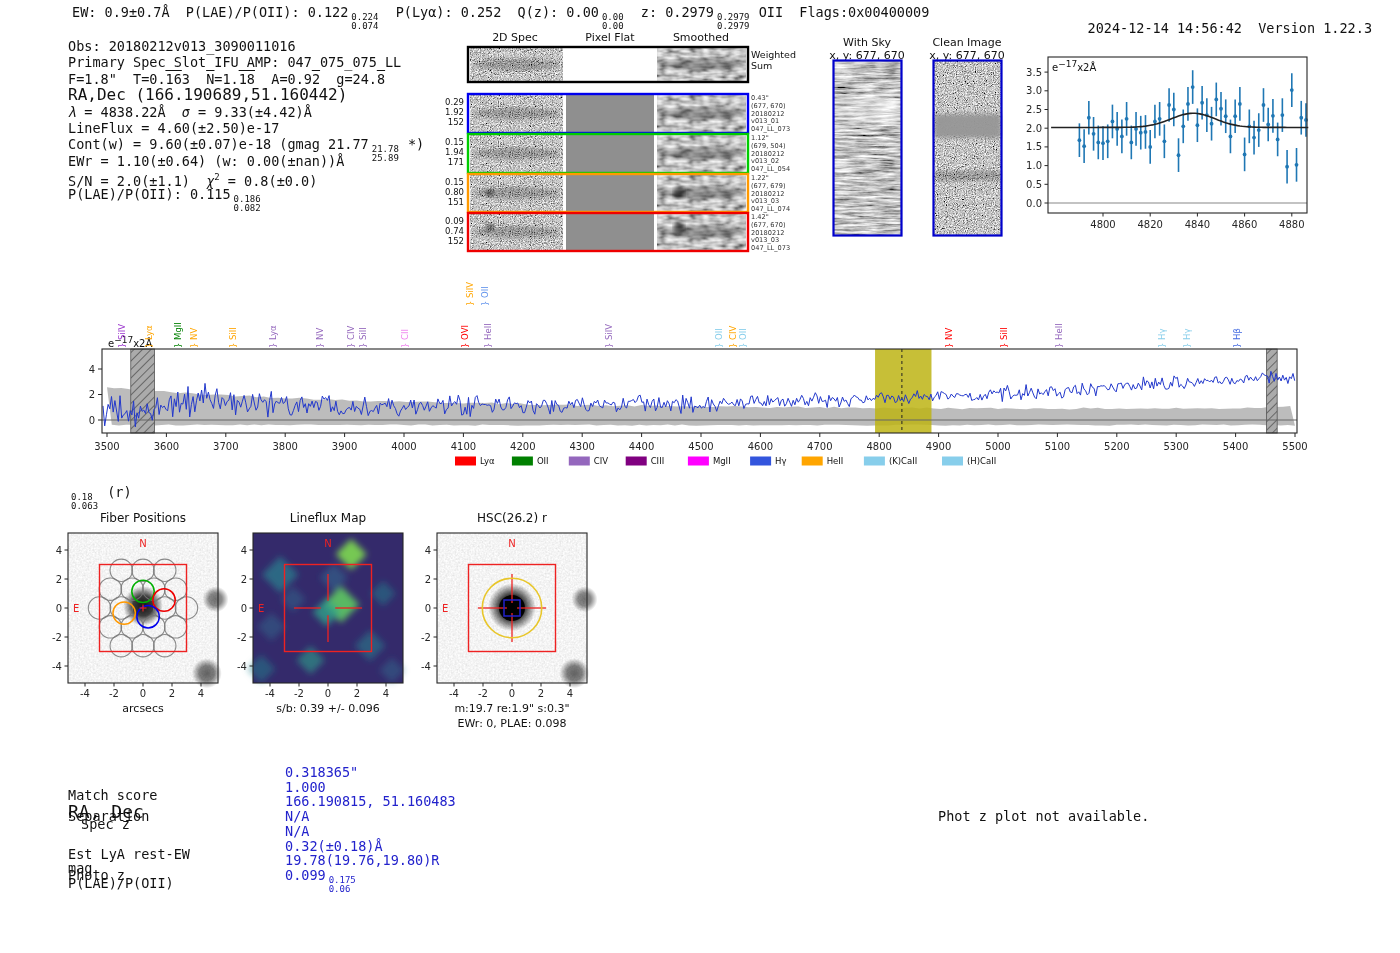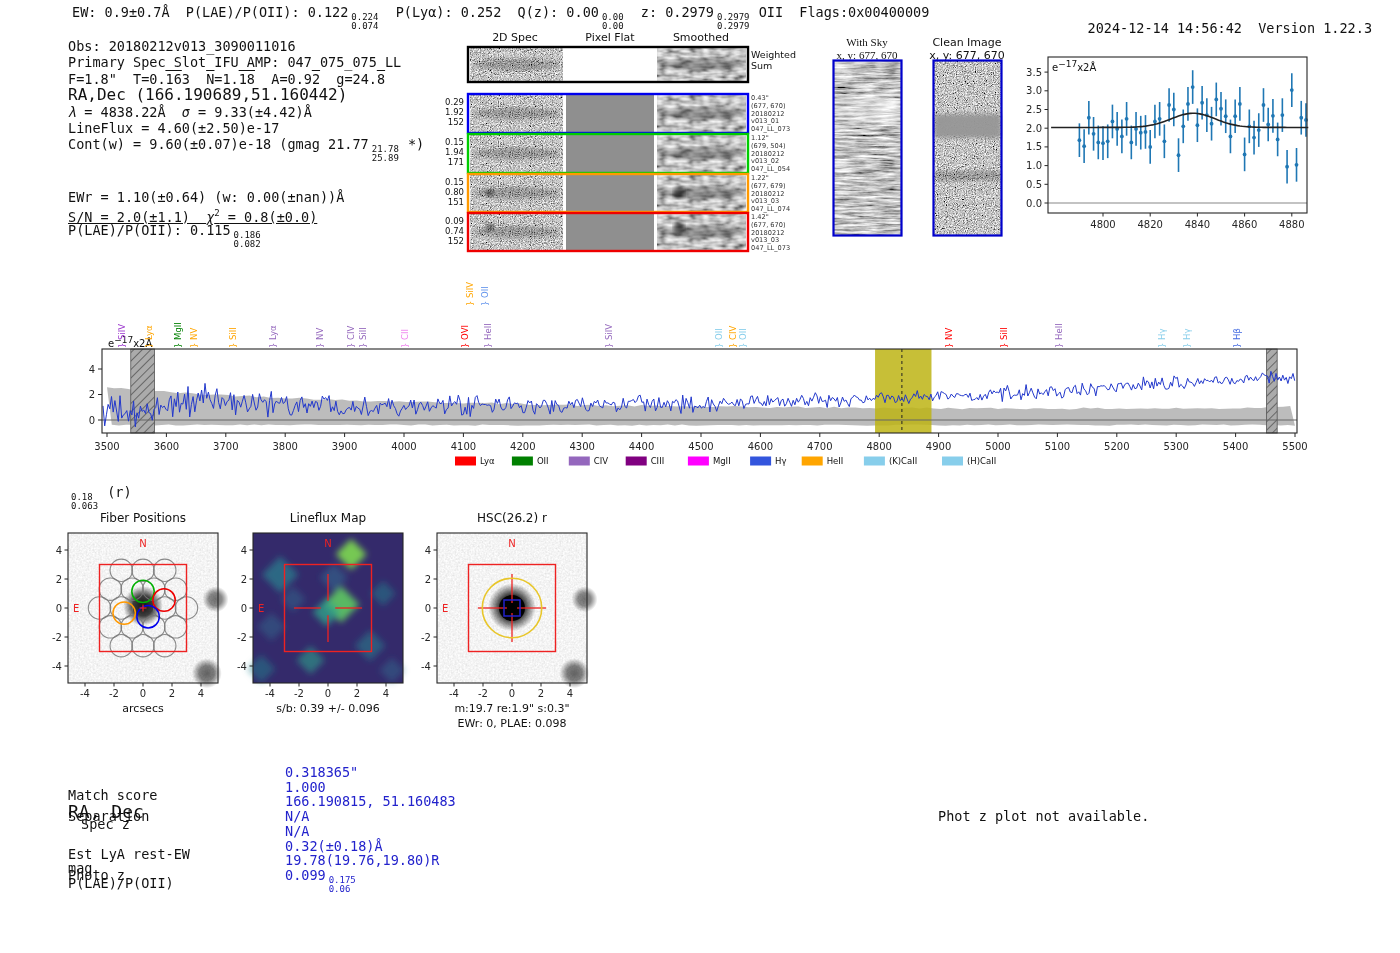--- a/index.html
+++ b/index.html
@@ -92,22 +92,22 @@
   </div>
 
   <div class="abs" id="info-block" style="left:68px;top:38px;">
       <div class="mono pre" style="font-size:13.5px;line-height:16.4px;height:16.4px;"><span>Obs: 20180212v013_3090011016</span></div>
       <div class="mono pre" style="font-size:13.5px;line-height:16.4px;height:16.4px;"><span>Primary Spec_Slot_IFU_AMP: 047_075_075_LL</span></div>
       <div class="mono pre" style="font-size:13.5px;line-height:16.4px;height:16.4px;"><span>F=1.8"  T=0.</span><span class="ol">16</span><span>3  </span><span class="ol">N</span><span>=1.</span><span class="ol">18</span><span>  A=0.9</span><span class="ol">2</span><span>  g=24.</span><span class="ol">8</span></div>
       <div class="mono pre" style="font-size:16px;line-height:16.4px;height:16.4px;"><span>RA,Dec (166.190689,51.160442)</span></div>
       <div class="mono pre" style="font-size:13.5px;line-height:16.4px;height:16.4px;"><span class="it">λ</span><span> = 4838.22Å  </span><span class="it">σ</span><span> = 9.33(±4.42)Å</span></div>
       <div class="mono pre" style="font-size:13.5px;line-height:16.4px;height:16.4px;"><span>LineFlux = 4.60(±2.50)e-17</span></div>
       <div class="mono pre" style="font-size:13.5px;line-height:16.4px;height:16.4px;"><span>Cont(w) = 9.60(±0.07)e-18 (gmag 21.77</span><span class="frac"><span>21.78</span><span>25.89</span></span><span> *)</span></div>
-      <div class="mono pre" style="font-size:13.5px;line-height:16.4px;height:16.4px;margin-top:36px;"><span>EWr = 1.10(±0.64) (w: 0.00(±nan))Å</span></div>
-      <div class="mono pre" style="font-size:13.5px;line-height:16.4px;height:16.4px;text-decoration:underline;"><span>S/N = 2.0(±1.1)  </span><span class="it">χ</span><sup class="sp">2</sup><span> = 0.8(±0.0)</span></div>
+      <div class="mono pre" style="font-size:13.5px;line-height:16.4px;height:16.4px;"><span>EWr = 1.10(±0.64) (w: 0.00(±nan))Å</span></div>
+      <div class="mono pre" style="font-size:13.5px;line-height:16.4px;height:16.4px;"><span>S/N = 2.0(±1.1)  </span><span class="it">χ</span><sup class="sp">2</sup><span> = 0.8(±0.0)</span></div>
       <div class="mono pre" style="font-size:13.5px;line-height:16.4px;height:16.4px;"><span>P(LAE)/P(OII): 0.115</span><span class="frac"><span>0.186</span><span>0.082</span></span></div>
     </div>
 
   <div class="abs" id="cutouts-2d">
       <div class="sans ctr" style="left:465px;top:31px;width:100px;position:absolute;font-size:11px;">2D Spec</div>
       <div class="sans ctr" style="left:560px;top:31px;width:100px;position:absolute;font-size:11px;">Pixel Flat</div>
       <div class="sans ctr" style="left:651px;top:31px;width:100px;position:absolute;font-size:11px;">Smoothed</div>
       <svg width="300" height="37" style="position:absolute;left:455px;top:46px;overflow:visible">
         <rect x="15" y="2" width="93" height="33" fill="#fff" filter="url(#f-fine)"></rect>
         <ellipse cx="61.5" cy="18.5" rx="43.5" ry="6" fill="#000" opacity="0.22" filter="url(#f-blur2)"></ellipse>
@@ -200,21 +200,21 @@
       <div class="sans" style="position:absolute;left:751px;top:214px;font-size:6.6px;line-height:7.8px;color:#333;">
         <div>1.42"</div>
         <div>(677, 670)</div>
         <div>20180212</div>
         <div>v013_03</div>
         <div>047_LL_073</div>
       </div>
     </div>
 
   <div class="abs" id="sky-panels">
-      <div class="sans ctr" style="position:absolute;left:817px;top:36px;width:100px;font-size:11px;line-height:13px;font-family:Liberation Serif, serif;">
+      <div class="sans ctr" style="position:absolute;left:817px;top:36px;width:100px;font-size:11px;line-height:13px;">
         <div>With Sky</div>
         <div>x, y: 677, 670</div>
       </div>
       <svg width="71" height="178" style="position:absolute;left:832px;top:59px;">
         <rect x="1.5" y="1.5" width="68" height="175" fill="#fff" filter="url(#f-stripe)"></rect>
         <rect x="2" y="38" width="67" height="26" fill="#fff" opacity="0.42" filter="url(#f-blur3)"></rect>
         <rect x="1.5" y="1.5" width="68" height="175" fill="none" stroke="#0000cc" stroke-width="2.2"></rect>
       </svg>
       <div class="sans ctr" style="position:absolute;left:917px;top:36px;width:100px;font-size:11px;line-height:13px;">
         <div>Clean Image</div>

